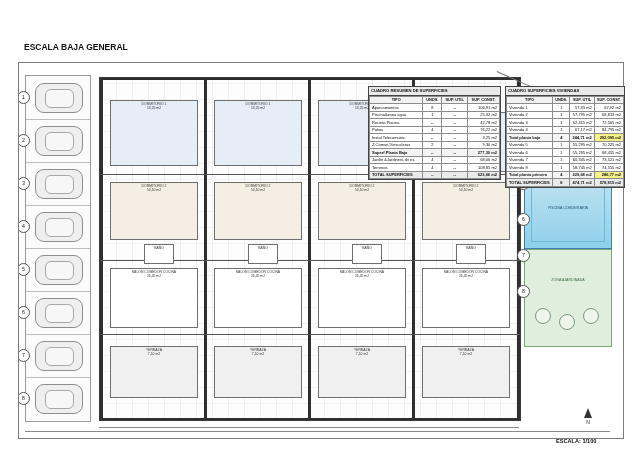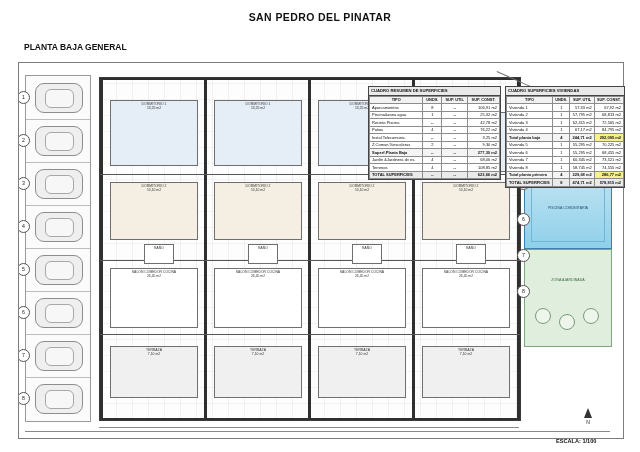--- a/index.html
+++ b/index.html
@@ -111,22 +111,21 @@
   }
   .scale{
     position:absolute;left:556px;top:438px;font-size:5.6px;font-weight:bold;color:#111;
   }
 </style>
 </head>
 <body>
 
 <div class="page">
 
-  <div class="title">SAN PEDRO DEL PINATAR</div>
-  <div class="subtitle">PLANTA BAJA GENERAL</div>
+  <div class="subtitle">ESCALA BAJA GENERAL</div>
 
   <div class="frame">
     <div class="plan">
 
       <div class="parking-col">
         <div class="pstall" style="top:0px">
             <div class="car"></div>
           </div>
         <div class="pstall" style="top:43px">
             <div class="car"></div>

